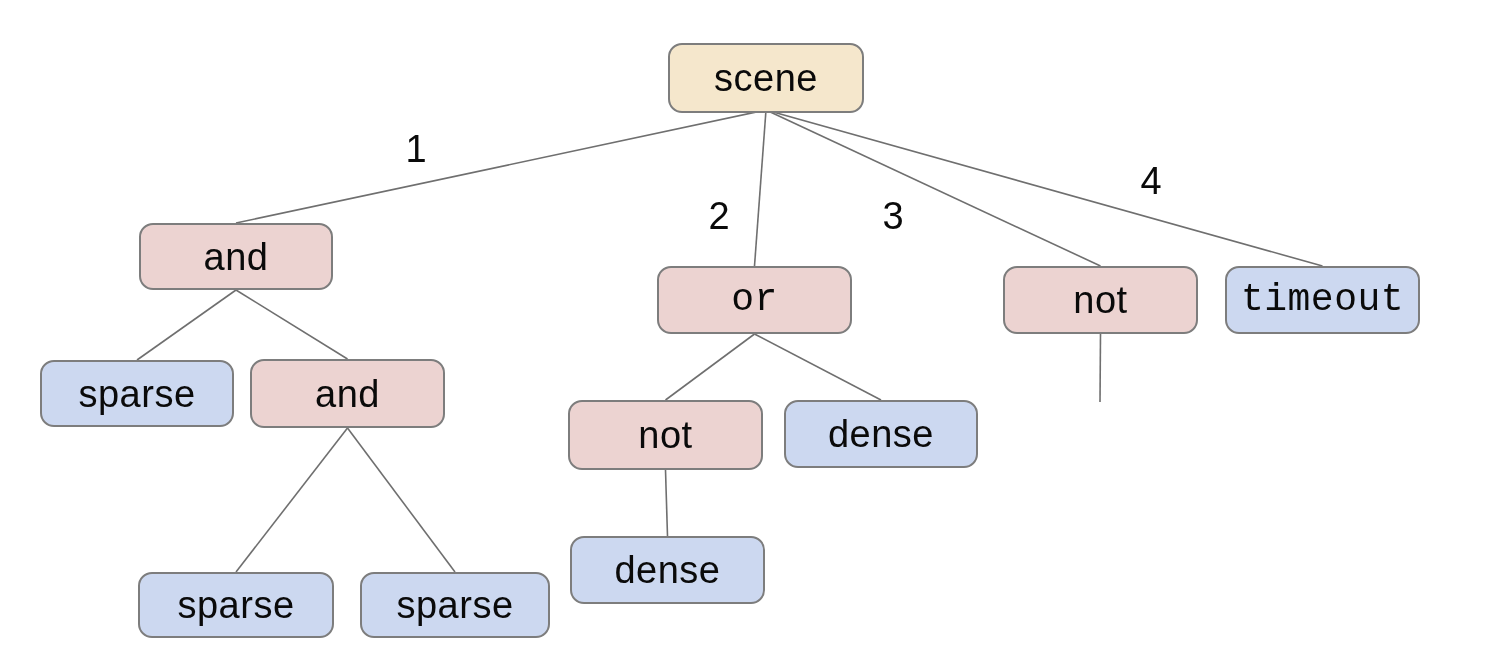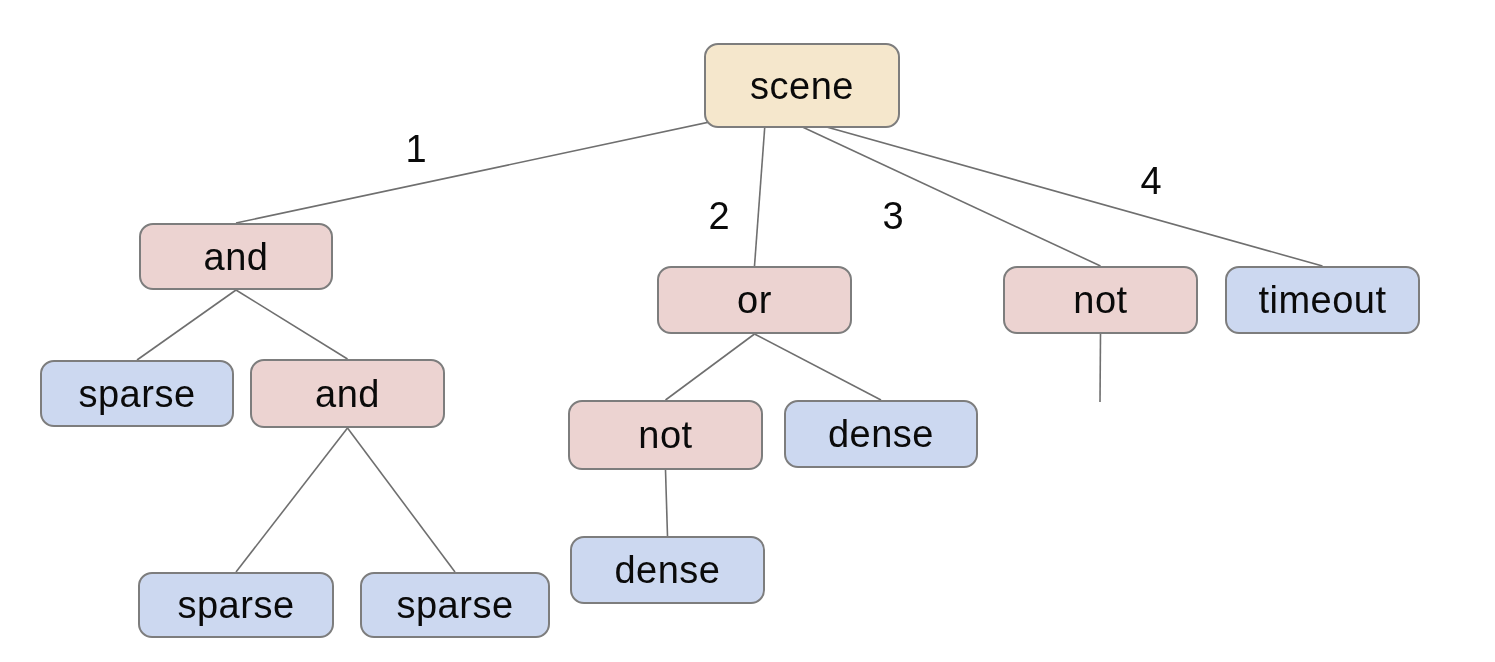--- a/index.html
+++ b/index.html
@@ -53,25 +53,25 @@
       <line x1="766" y1="110" x2="1322.5" y2="266" stroke="#6f6f6f" stroke-width="1.6"></line>
       <line x1="236" y1="290" x2="137" y2="360" stroke="#6f6f6f" stroke-width="1.6"></line>
       <line x1="236" y1="290" x2="347.5" y2="359" stroke="#6f6f6f" stroke-width="1.6"></line>
       <line x1="347.5" y1="428" x2="236" y2="572" stroke="#6f6f6f" stroke-width="1.6"></line>
       <line x1="347.5" y1="428" x2="455" y2="572" stroke="#6f6f6f" stroke-width="1.6"></line>
       <line x1="754.5" y1="334" x2="665.5" y2="400" stroke="#6f6f6f" stroke-width="1.6"></line>
       <line x1="754.5" y1="334" x2="881" y2="400" stroke="#6f6f6f" stroke-width="1.6"></line>
       <line x1="665.5" y1="470" x2="667.5" y2="536" stroke="#6f6f6f" stroke-width="1.6"></line>
       <line x1="1100.5" y1="334" x2="1100" y2="402" stroke="#6f6f6f" stroke-width="1.6"></line>
     </svg>
-<div class="node" style="left: 668px; top: 43px; width: 196px; height: 85px; background: rgb(245, 231, 204); border-color: rgb(125, 125, 125); color: rgb(10, 10, 10); margin-left: 36px;">scene</div>
+<div class="node" style="left: 668px; top: 43px; width: 196px; height: 70px; background: rgb(245, 231, 204); border-color: rgb(125, 125, 125); color: rgb(10, 10, 10);">scene</div>
     <div class="node" style="left: 139px; top: 223px; width: 194px; height: 67px; background: rgb(236, 211, 209); border-color: rgb(125, 125, 125); color: rgb(10, 10, 10);">and</div>
-    <div class="node" style="left: 657px; top: 266px; width: 195px; height: 68px; background: rgb(236, 211, 209); border-color: rgb(125, 125, 125); color: rgb(10, 10, 10);">or</div>
+    <div class="node" style="left: 657px; top: 266px; width: 195px; height: 68px; background: rgb(236, 211, 209); border-color: rgb(125, 125, 125); color: rgb(10, 10, 10); font-family: Liberation Mono, monospace;">or</div>
     <div class="node" style="left: 1003px; top: 266px; width: 195px; height: 68px; background: rgb(236, 211, 209); border-color: rgb(125, 125, 125); color: rgb(10, 10, 10);">not</div>
-    <div class="node" style="left: 1225px; top: 266px; width: 195px; height: 68px; background: rgb(204, 216, 240); border-color: rgb(125, 125, 125); color: rgb(10, 10, 10);">timeout</div>
+    <div class="node" style="left: 1225px; top: 266px; width: 195px; height: 68px; background: rgb(204, 216, 240); border-color: rgb(125, 125, 125); color: rgb(10, 10, 10); font-family: Liberation Mono, monospace;">timeout</div>
     <div class="node" style="left: 40px; top: 360px; width: 194px; height: 67px; background: rgb(204, 216, 240); border-color: rgb(125, 125, 125); color: rgb(10, 10, 10);">sparse</div>
     <div class="node" style="left: 250px; top: 359px; width: 195px; height: 69px; background: rgb(236, 211, 209); border-color: rgb(125, 125, 125); color: rgb(10, 10, 10);">and</div>
     <div class="node" style="left: 568px; top: 400px; width: 195px; height: 70px; background: rgb(236, 211, 209); border-color: rgb(125, 125, 125); color: rgb(10, 10, 10);">not</div>
     <div class="node" style="left: 784px; top: 400px; width: 194px; height: 68px; background: rgb(204, 216, 240); border-color: rgb(125, 125, 125); color: rgb(10, 10, 10);">dense</div>
     <div class="node" style="left: 138px; top: 572px; width: 196px; height: 66px; background: rgb(204, 216, 240); border-color: rgb(125, 125, 125); color: rgb(10, 10, 10);">sparse</div>
     <div class="node" style="left: 360px; top: 572px; width: 190px; height: 66px; background: rgb(204, 216, 240); border-color: rgb(125, 125, 125); color: rgb(10, 10, 10);">sparse</div>
     <div class="node" style="left: 570px; top: 536px; width: 195px; height: 68px; background: rgb(204, 216, 240); border-color: rgb(125, 125, 125); color: rgb(10, 10, 10);">dense</div>
     <div class="edge-label" style="left: 416px; top: 149px;">1</div>
     <div class="edge-label" style="left: 719px; top: 216px;">2</div>
     <div class="edge-label" style="left: 893px; top: 216px;">3</div>

